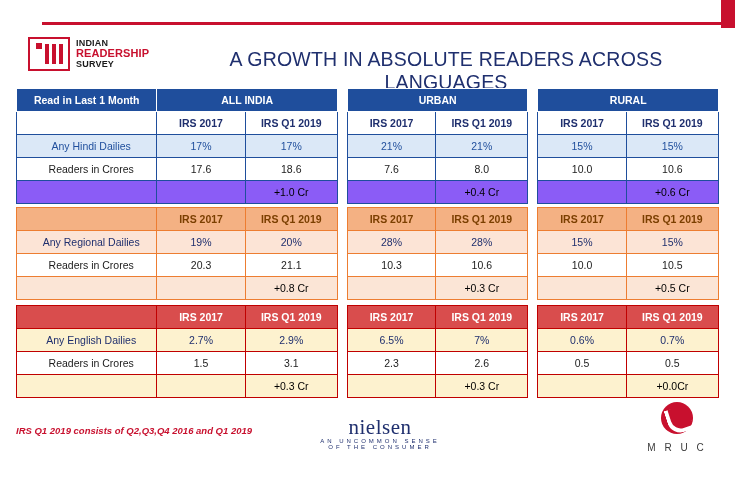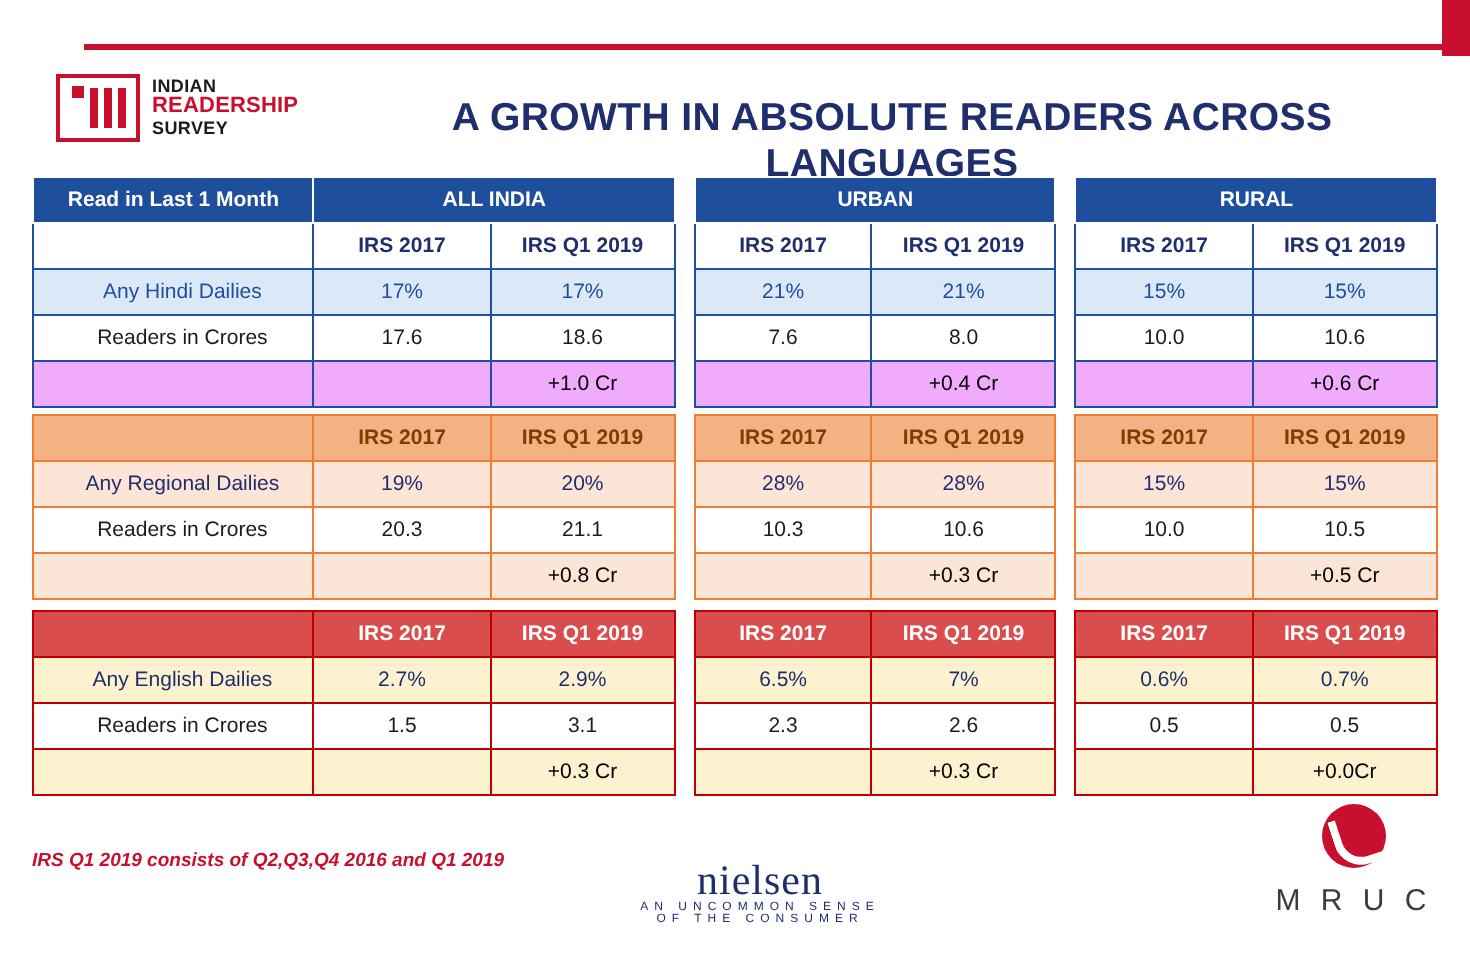--- a/index.html
+++ b/index.html
@@ -11,54 +11,54 @@
   
   .logo{position:absolute;left:28px;top:32px;width:128px;height:44px;display:flex;align-items:center;gap:6px;}
   .logo-mark{width:42px;height:34px;border:2px solid #c8102e;box-sizing:border-box;display:flex;align-items:center;justify-content:center;gap:3px;background:#fff;}
   .logo-mark i{display:block;width:4px;height:20px;background:#c8102e;}
   .logo-mark .dot{width:6px;height:6px;background:#c8102e;align-self:flex-start;margin-top:4px;}
   .logo-text{line-height:1.02;}
   .logo-text .l1{font-size:9px;font-weight:bold;color:#1b1b1b;letter-spacing:.2px;}
   .logo-text .l2{font-size:11px;font-weight:bold;color:#c8102e;letter-spacing:.1px;}
   .logo-text .l3{font-size:9px;font-weight:bold;color:#1b1b1b;letter-spacing:.2px;}
 
-  .title{position:absolute;left:170px;top:48px;width:552px;text-align:center;font-size:19.5px;font-weight:bold;color:#1f2f6e;letter-spacing:.2px;}
+  .title{position:absolute;left:170px;top:48px;width:552px;text-align:center;font-size:19.5px;font-weight:normal;color:#1f2f6e;letter-spacing:.2px;}
 
   table{border-collapse:collapse;position:absolute;table-layout:fixed;}
   td{border:1px solid #ffffff;font-size:10.5px;text-align:center;padding:0;height:23px;box-sizing:border-box;}
   .hdr-blue{background:#1f4e9c;color:#ffffff;font-weight:bold;font-size:10.5px;}
   .hdr-blue2{background:#ffffff;color:#1f2f6e;font-weight:bold;}
   .row-lbl{text-align:center;padding-left:9px;color:#1f2f6e;}
   .row-lbl.dark{color:#1b1b1b;}
   .b-cell-lt{background:#dbe8f7;color:#1f4e9c;}
   .b-cell-wt{background:#ffffff;color:#1b1b1b;}
-  .b-blank{background:#f0abfc;}
+  .b-blank{background:#8b5cf6;}
   .b-outline{border:1px solid #1f4e9c;}
 
   .hdr-orange{background:#f4b183;color:#7b3f00;font-weight:bold;}
   .o-cell-lt{background:#fce4d6;color:#1f2f6e;margin-left:41px;}
   .o-blank{background:#fbe5d6;}
   .o-outline{border:1px solid #ed7d31;}
 
   .hdr-red{background:#d94d4d;color:#ffffff;font-weight:bold;}
   .r-cell-lt{background:#fdf2cf;color:#1f2f6e;}
   .r-blank{background:#fdf2cf;}
   .r-outline{border:1px solid #c00000;}
 
   .spacer-col{width:10px;background:#ffffff;border:none !important;}
 
   .footnote{position:absolute;left:16px;top:425px;font-size:9.5px;font-weight:bold;font-style:italic;color:#c8102e;}
-  .nielsen{position:absolute;left:320px;top:428px;text-align:center;width:120px;}
+  .nielsen{position:absolute;left:320px;top:415px;text-align:center;width:120px;}
   .nielsen .nm{font-family:"Liberation Serif",serif;font-size:21px;color:#1f2f6e;letter-spacing:.5px;}
   .nielsen .ns{font-size:6px;letter-spacing:3px;color:#1f2f6e;margin-top:-2px;}
   .mruc{position:absolute;right:18px;top:402px;text-align:center;width:80px;}
   .mruc-mark{width:40px;height:38px;margin:0 auto;position:relative;}
   .mruc-mark .circ{position:absolute;left:4px;top:0;width:32px;height:32px;border-radius:50%;background:#c8102e;}
   .mruc-mark .swoosh{position:absolute;left:10px;top:5px;width:20px;height:22px;border-left:4px solid #ffffff;border-bottom:4px solid #ffffff;transform:rotate(-18deg);border-bottom-left-radius:14px;}
-  .mruc-txt{font-size:15px;letter-spacing:3px;color:#3b3b3b;margin-top:2px;}
+  .mruc-txt{font-size:10px;letter-spacing:3px;color:#3b3b3b;margin-top:2px;}
 </style>
 </head>
 <body>
 
 <div class="slide">
 
   <div class="red-line"></div>
   <div class="red-corner"></div>
 
   <div class="logo">

